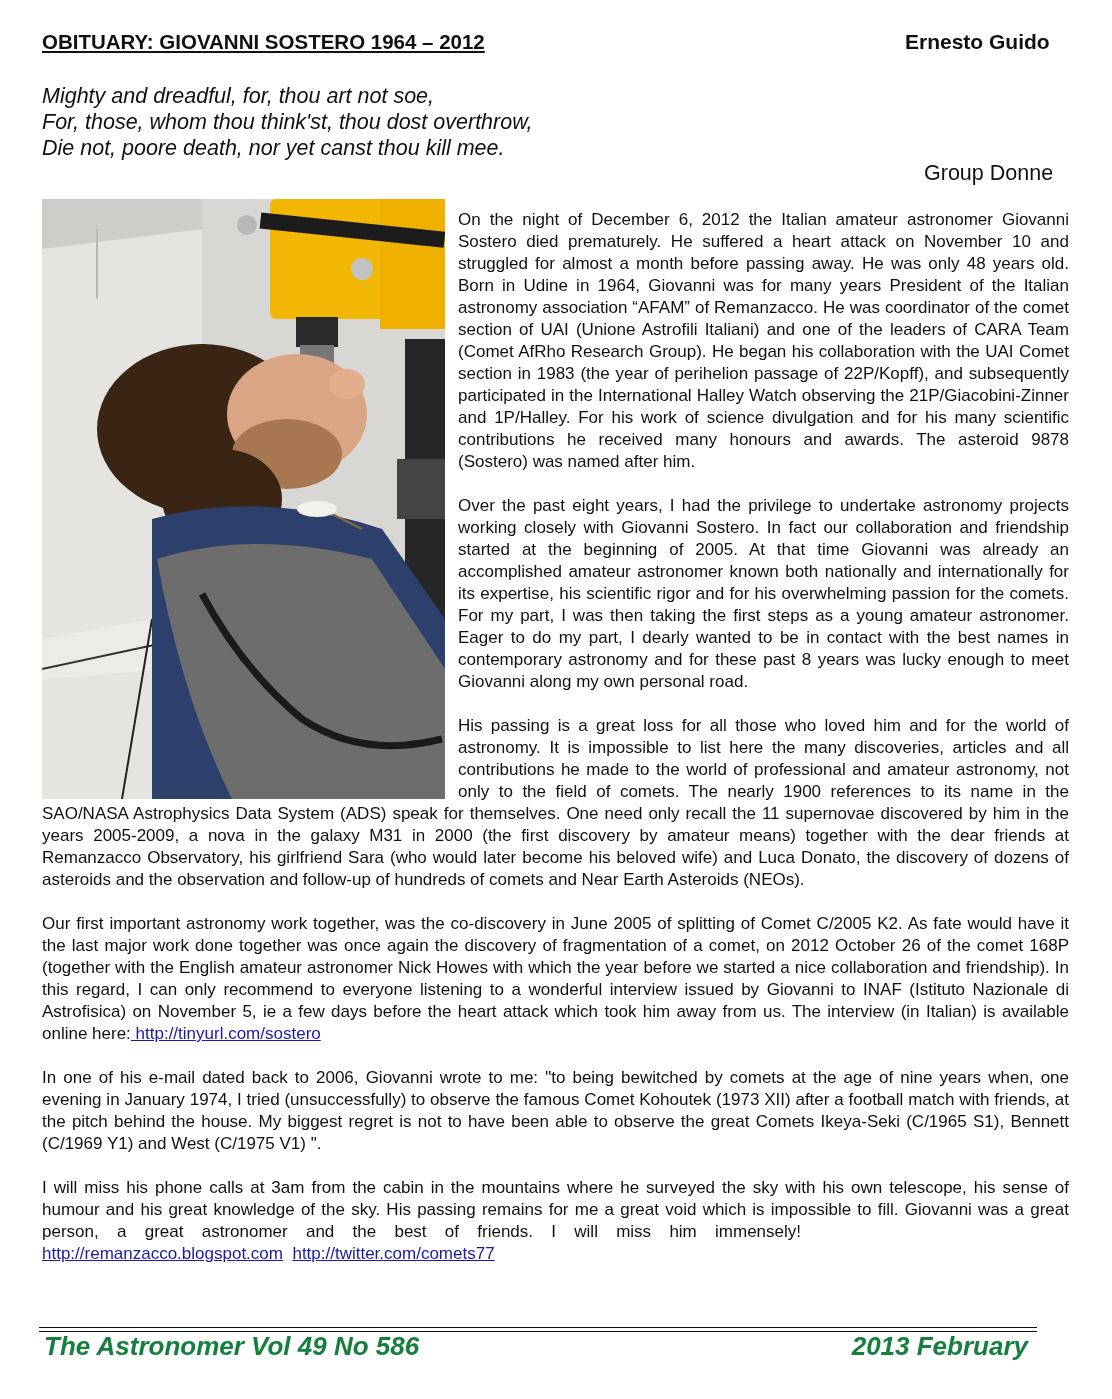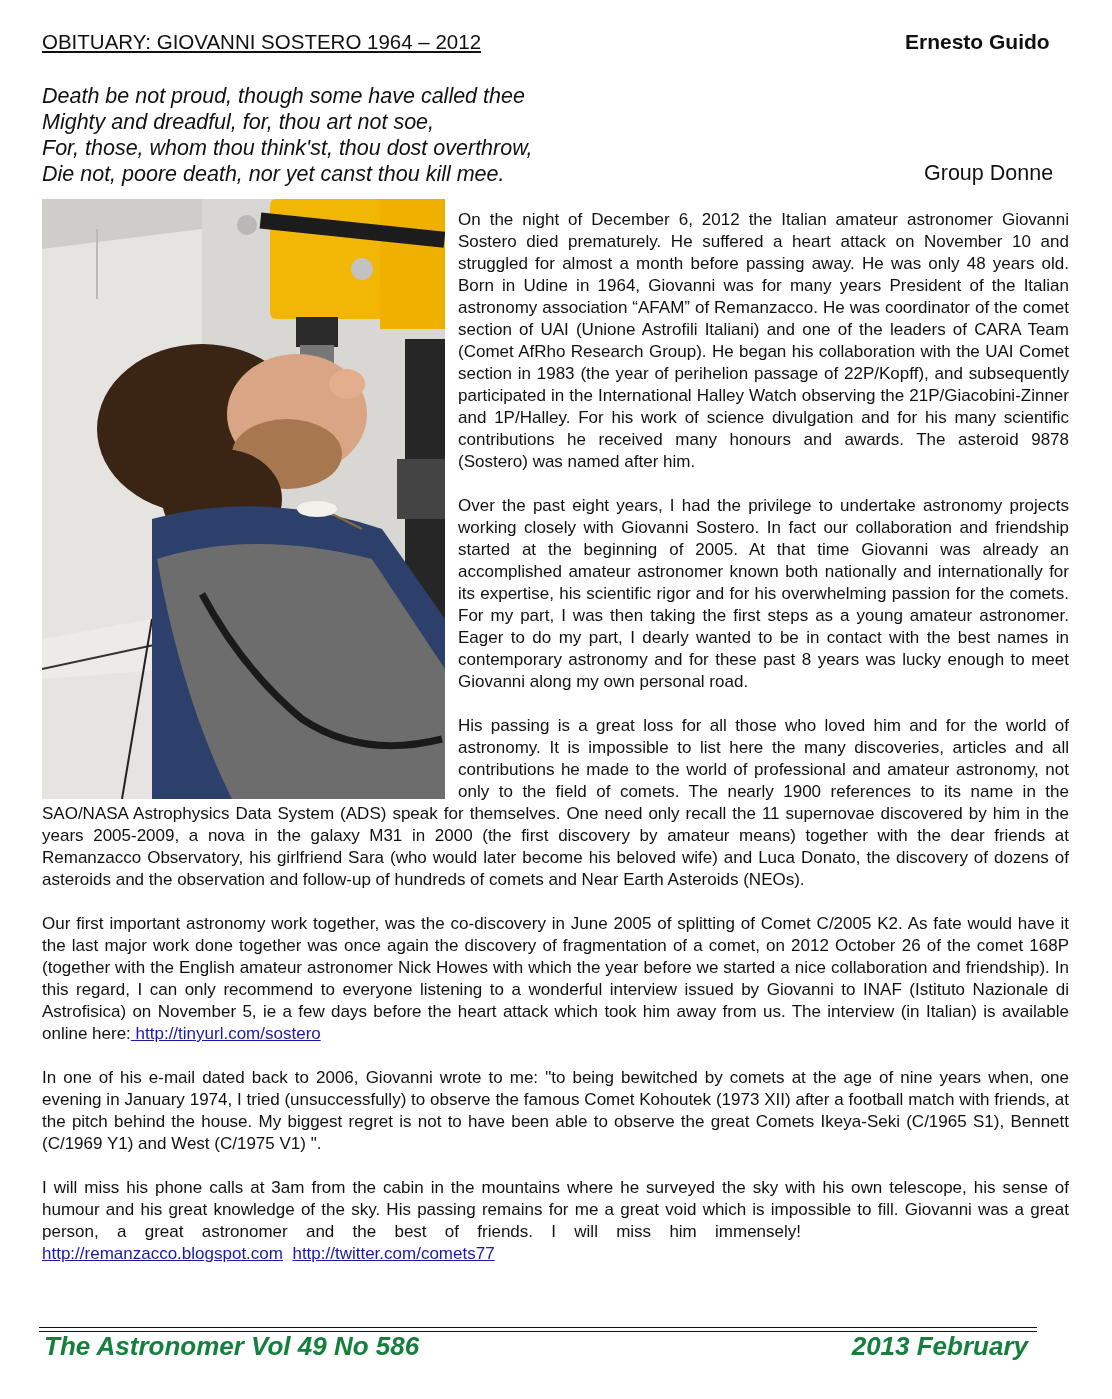--- a/index.html
+++ b/index.html
@@ -2,21 +2,21 @@
 <html><head>
 <meta charset="utf-8">
 <style>
   html, body { margin: 0; padding: 0; background: #ffffff; }
   body {
     width: 1112px; height: 1399px; position: relative; overflow: hidden;
     font-family: "Liberation Sans", sans-serif; color: #111111;
   }
   .page-title {
     position: absolute; left: 42px; top: 30px;
-    font-size: 20.5px; font-weight: normal; text-decoration: underline;
+    font-size: 20.5px; font-weight: bold; text-decoration: underline;
     letter-spacing: 0px; margin: 0;
   }
   .author {
     position: absolute; left: 905px; top: 30px;
     font-size: 21px; font-weight: bold;
   }
   .poem {
     position: absolute; left: 42px; top: 83px;
     font-size: 21.5px; font-style: italic; line-height: 26px;
   }
@@ -52,21 +52,20 @@
   .footer-left { left: 44px; }
   .footer-right { right: 84px; }
 </style>
 </head>
 <body>
 
 <h1 class="page-title">OBITUARY: GIOVANNI SOSTERO 1964 – 2012</h1>
 <div class="author">Ernesto Guido</div>
 
 <div class="poem">
-  <div>Death be not proud, though some have called thee</div>
   <div>Mighty and dreadful, for, thou art not soe,</div>
   <div>For, those, whom thou think'st, thou dost overthrow,</div>
   <div>Die not, poore death, nor yet canst thou kill mee.</div>
 </div>
 <div class="poem-attrib">Group Donne</div>
 
 <div class="photo">
   <svg viewBox="0 0 403 600" preserveAspectRatio="none">
 
     <rect x="0" y="0" width="403" height="600" fill="#d9d7d3"></rect>

